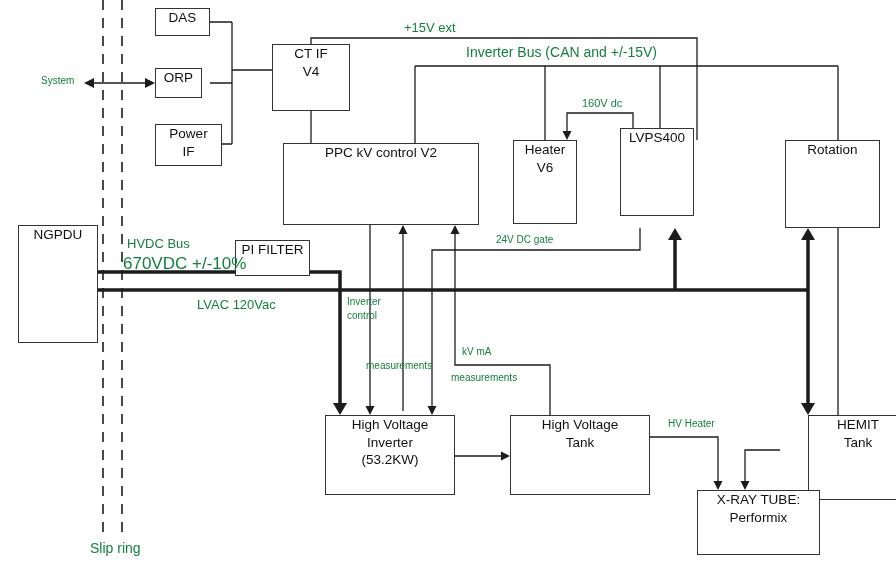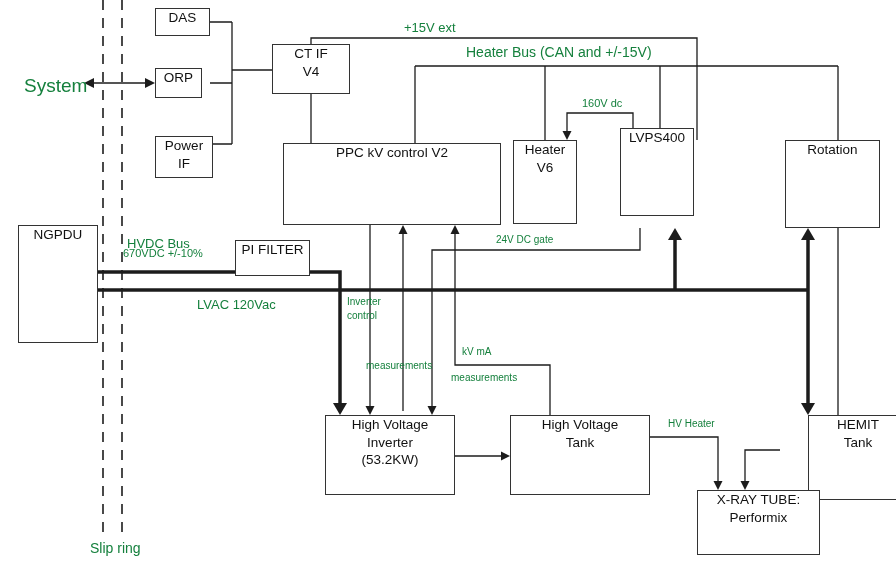--- a/index.html
+++ b/index.html
@@ -74,31 +74,31 @@
   </svg>
 
   <div class="box" style="left:155px;top:8px;width:55px;height:28px">
     <span>DAS</span>
   </div>
 
   <div class="box" style="left:155px;top:68px;width:47px;height:30px">
     <span>ORP</span>
   </div>
 
-  <div class="box" style="left:155px;top:136px;width:58px;height:42px">
+  <div class="box" style="left:155px;top:124px;width:67px;height:42px">
     <span>Power</span>
     <span>IF</span>
   </div>
 
-  <div class="box" style="left:272px;top:44px;width:78px;height:50px">
+  <div class="box" style="left:272px;top:44px;width:78px;height:67px">
     <span>CT IF</span>
     <span>V4</span>
   </div>
 
-  <div class="box" style="left:283px;top:143px;width:218px;height:82px">
+  <div class="box" style="left:283px;top:143px;width:196px;height:82px">
     <span>PPC kV control V2</span>
   </div>
 
   <div class="box" style="left:513px;top:140px;width:64px;height:84px">
     <span>Heater</span>
     <span>V6</span>
   </div>
 
   <div class="box" style="left:620px;top:128px;width:74px;height:88px">
     <span>LVPS400</span>
@@ -130,26 +130,26 @@
   <div class="box" style="left:808px;top:415px;width:100px;height:85px">
     <span>HEMIT</span>
     <span>Tank</span>
   </div>
 
   <div class="box" style="left:697px;top:490px;width:123px;height:65px">
     <span>X-RAY TUBE:</span>
     <span>Performix</span>
   </div>
 
-  <span class="lbl" style="left:24px;top:75px;font-size:19px">System</span>
+  <span class="lbl" style="left:41px;top:75px;font-size:10px">System</span>
   <span class="lbl" style="left:404px;top:20px;font-size:13px">+15V ext</span>
-  <span class="lbl" style="left:466px;top:44px;font-size:14px">Heater Bus (CAN and +/-15V)</span>
+  <span class="lbl" style="left:466px;top:44px;font-size:14px">Inverter Bus (CAN and +/-15V)</span>
   <span class="lbl" style="left:582px;top:97px;font-size:11px">160V dc</span>
   <span class="lbl" style="left:127px;top:236px;font-size:13px">HVDC Bus</span>
-  <span class="lbl" style="left:123px;top:247px;font-size:11px">670VDC +/-10%</span>
+  <span class="lbl" style="left:123px;top:254px;font-size:17px">670VDC +/-10%</span>
   <span class="lbl" style="left:197px;top:297px;font-size:13px">LVAC 120Vac</span>
   <span class="lbl" style="left:496px;top:234px;font-size:10px">24V DC gate</span>
 
   <div class="lbl" style="left:347px;top:295px;font-size:10px;line-height:1.35">
     <div>Inverter</div>
     <div>control</div>
   </div>
 
   <span class="lbl" style="left:366px;top:360px;font-size:10px">measurements</span>
   <span class="lbl" style="left:462px;top:346px;font-size:10px">kV mA</span>

